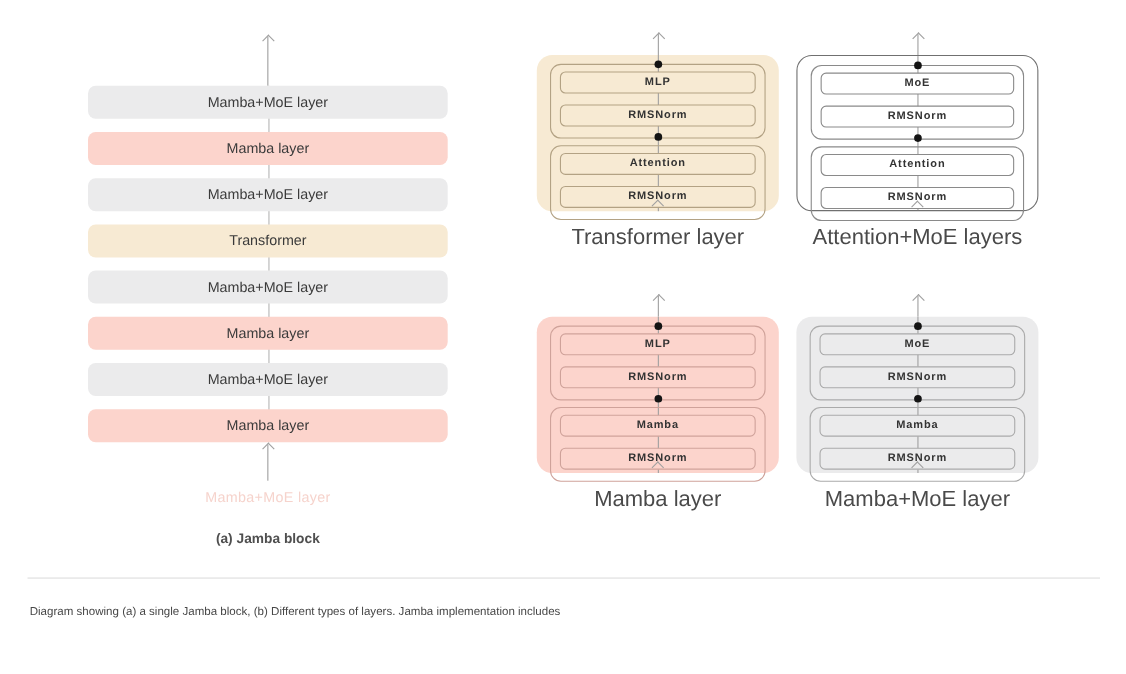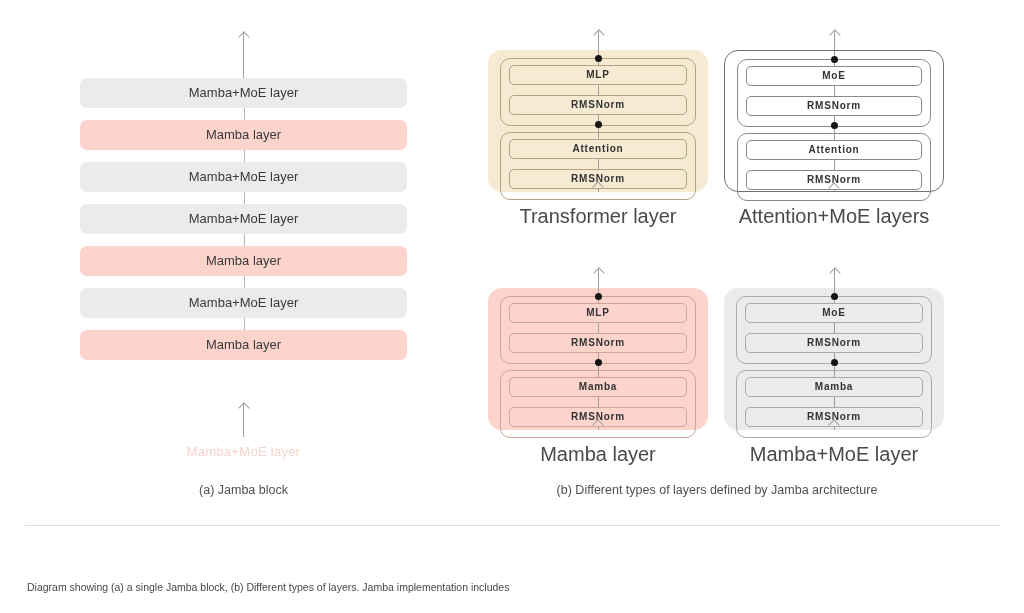--- a/index.html
+++ b/index.html
@@ -27,21 +27,21 @@
     border-left:1.5px solid #9f9f9f;border-top:1.5px solid #9f9f9f;
     transform:rotate(45deg);transform-origin:center;
   }
   .ghost{
     position:absolute;left:80px;top:444px;width:327px;text-align:center;
     font-size:13px;color:#f6d3cc;letter-spacing:.3px;
   }
   .caption{
     position:absolute;font-size:12.5px;color:#4f4f4f;text-align:center;top:483px;
   }
-  .caption.a{left:80px;width:327px;}
+  .caption.a{left:80px;width:327px;font-weight:bold;}
   .caption.b{left:489px;width:456px;}
 
   
   .pwrap{position:absolute;width:220px;height:180px;}
   .panel{
     position:absolute;left:0;top:0;width:220px;height:142px;border-radius:14px;box-sizing:border-box;
   }
   .panel.tan  {background:#f7ead3; --bc:#b3a284; --bg:#f7ead3;}
   .panel.white{background:#ffffff; --bc:#8a8a8a; --bg:#ffffff; border:1.5px solid #707070;}
   .panel.pink {background:#fcd4cc; --bc:#cfa29a; --bg:#fcd4cc;}
@@ -69,49 +69,49 @@
     border-left:1.5px solid #9f9f9f;border-top:1.5px solid #9f9f9f;transform:rotate(45deg);z-index:1;
   }
   .parrow{position:absolute;left:50%;top:-19px;height:19px;width:1px;background:#9f9f9f;}
   .ptitle{
     position:absolute;left:-10px;top:155px;width:240px;text-align:center;
     font-size:20px;color:#4a4a4a;
   }
 
   
   .divider{position:absolute;left:25px;top:525px;width:975px;height:1px;background:#dddddd;}
-  .footnote{position:absolute;left:27px;top:580px;font-size:10.5px;line-height:15px;color:#474747;}
+  .footnote{position:absolute;left:27px;top:549px;font-size:10.5px;line-height:15px;color:#474747;}
 </style>
 </head>
 <body>
 
 <div class="canvas">
 
   <div class="varrow" style="left:243px;top:33px;height:45px;">
     <span class="ahead"></span>
   </div>
 
   <div class="stack">
     <div class="row gray">Mamba+MoE layer</div>
     <div class="row pink">Mamba layer</div>
     <div class="row gray">Mamba+MoE layer</div>
+    <div class="row tan">Transformer</div>
     <div class="row gray">Mamba+MoE layer</div>
     <div class="row pink">Mamba layer</div>
     <div class="row gray">Mamba+MoE layer</div>
     <div class="row pink">Mamba layer</div>
   </div>
 
   <div class="varrow" style="left:243px;top:404px;height:33px;">
     <span class="ahead"></span>
   </div>
 
   <div class="ghost">Mamba+MoE layer</div>
 
   <div class="caption a">(a) Jamba block</div>
-  <div class="caption b">(b) Different types of layers defined by Jamba architecture</div>
 
   <div class="pwrap" style="left:488px;top:50px;">
     <div class="parrow">
         <span class="ahead"></span>
       </div>
     <div class="panel tan">
       <div class="pline"></div>
       <div class="dot d1"></div>
       <div class="dot d2"></div>
       <div class="group g1">

